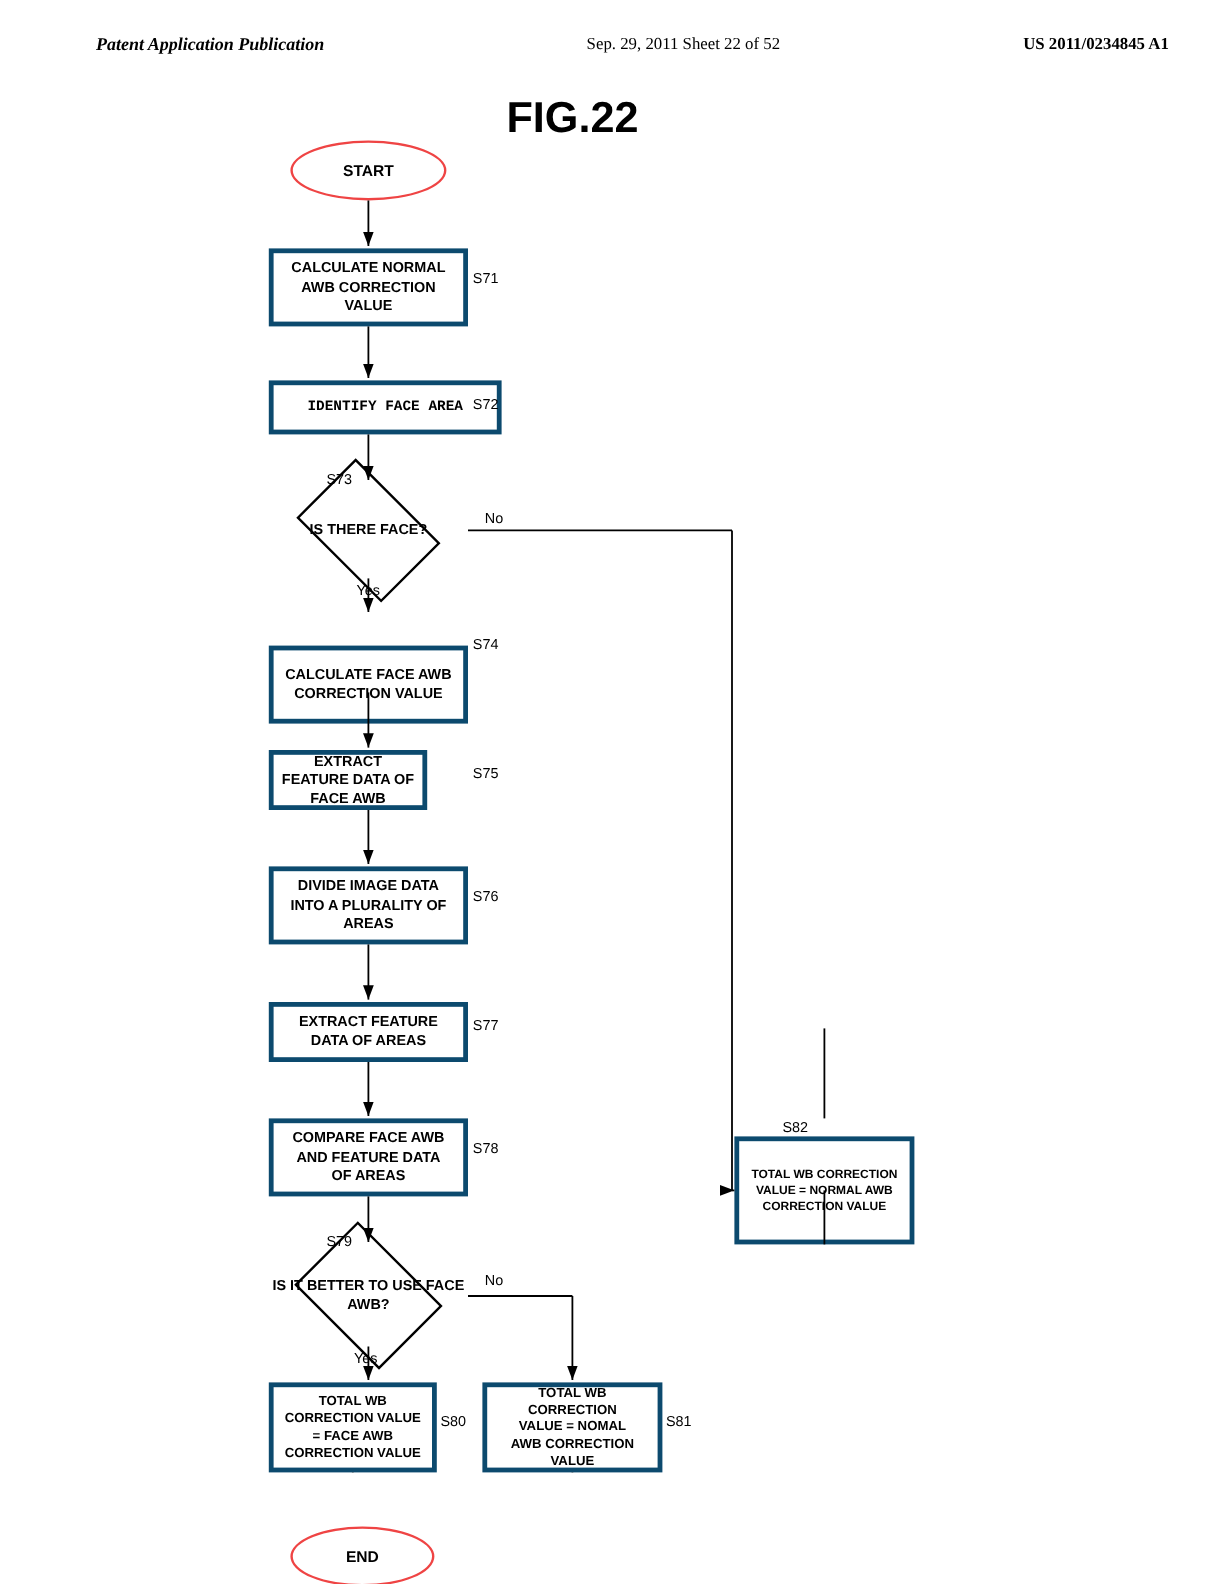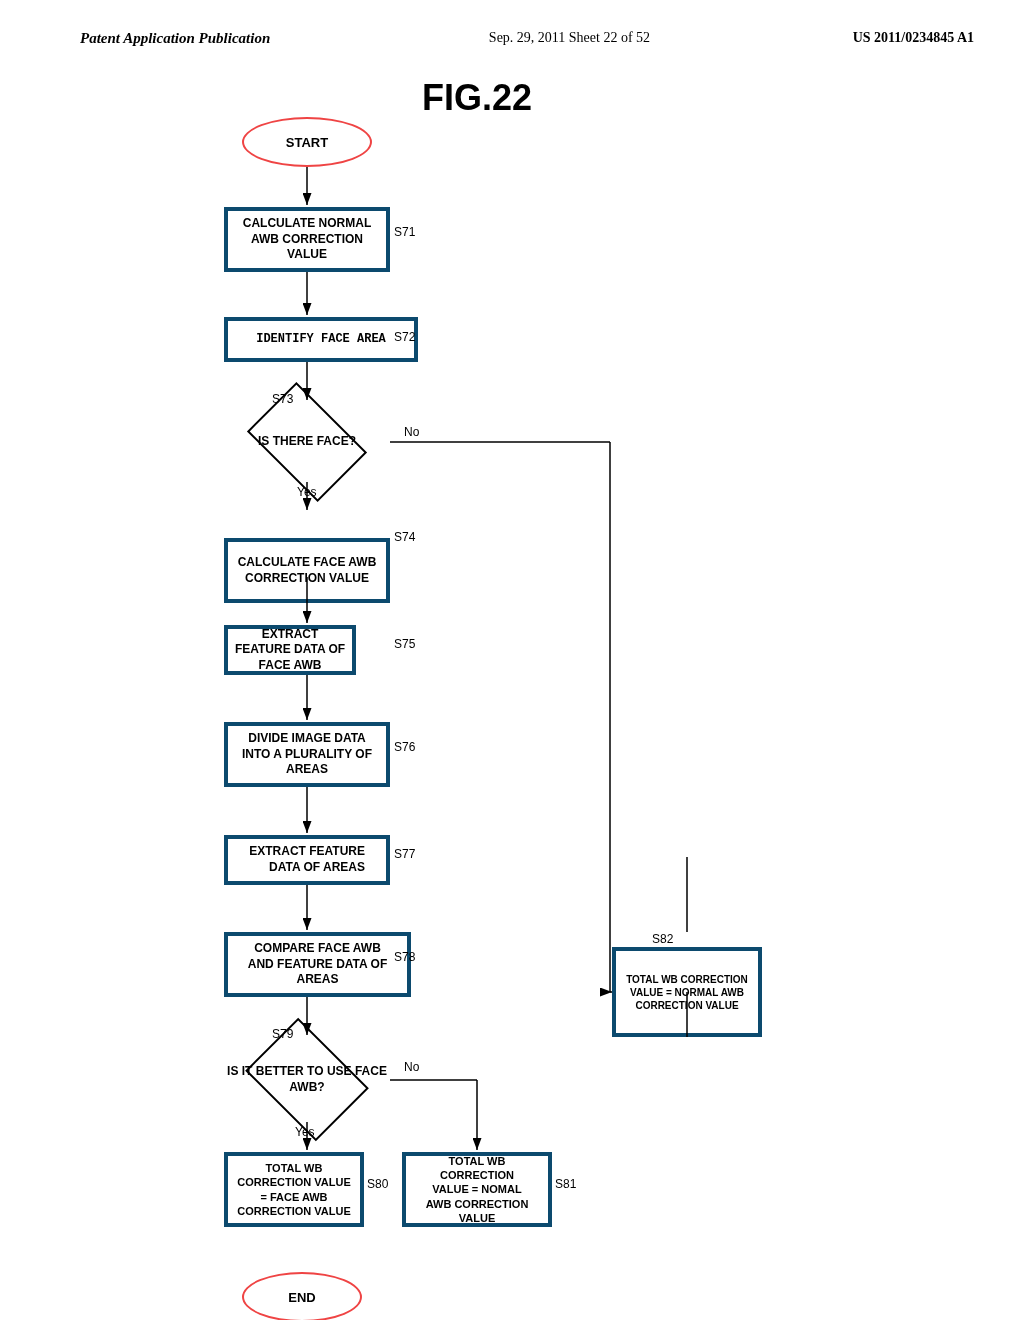--- a/index.html
+++ b/index.html
@@ -162,26 +162,26 @@
   <div class="flow-box" style="left:62px; top:548px; width:132px; height:50px; padding:5px;">
     <span>EXTRACT FEATURE DATA OF FACE AWB</span>
   </div>
   <div class="step-label" style="left:232px; top:560px;">S75</div>
 
   <div class="flow-box" style="left:62px; top:645px; width:166px; height:65px; padding:5px;">
     <span>DIVIDE IMAGE DATA INTO A PLURALITY OF AREAS</span>
   </div>
   <div class="step-label" style="left:232px; top:663px;">S76</div>
 
-  <div class="flow-box" style="left:62px; top:758px; width:166px; height:50px; padding:21px;text-align:right;">
+  <div class="flow-box" style="left:62px; top:758px; width:166px; height:50px; padding:9px;">
     <span>EXTRACT FEATURE DATA OF AREAS</span>
   </div>
   <div class="step-label" style="left:232px; top:770px;">S77</div>
 
-  <div class="flow-box" style="left:62px; top:855px; width:187px; height:65px; padding:12px;">
+  <div class="flow-box" style="left:62px; top:855px; width:166px; height:65px; padding:12px;">
     <span>COMPARE FACE AWB AND FEATURE DATA OF AREAS</span>
   </div>
   <div class="step-label" style="left:232px; top:873px;">S78</div>
 
   <div style="position:absolute; left:62px; top:960px; width:166px; height:85px;">
     <div class="flow-diamond-inner" style="position:absolute; left:33px; top:5px; width:100px; height:75px;"></div>
     <div class="flow-diamond-text" style="position:absolute; left:0; top:0; width:166px; height:85px; z-index:2;">
       <span>IS IT BETTER TO USE FACE AWB?</span>
     </div>
   </div>

